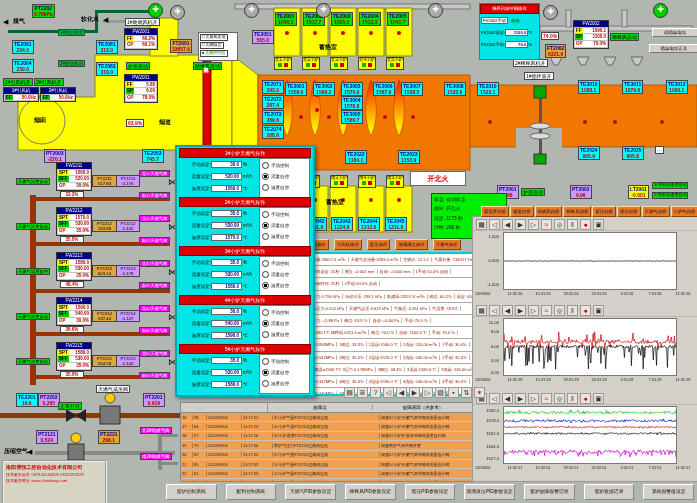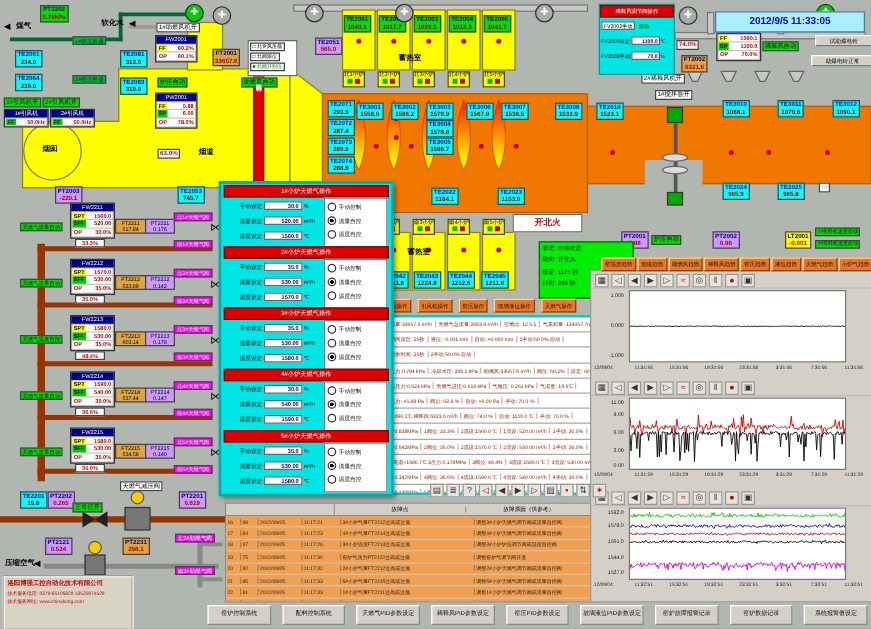--- a/index.html
+++ b/index.html
@@ -586,21 +586,20 @@
       <div class="fan g" style="left: 148px; top: 3px; position: absolute; z-index: 3;">✚</div>
       <div class="fan gy" style="left: 170px; top: 5px; position: absolute; z-index: 3;">✚</div>
       <div class="fan gy" style="left: 244px; top: 3px; position: absolute; z-index: 3;">✚</div>
       <div class="fan gy" style="left: 316px; top: 3px; position: absolute; z-index: 3;">✚</div>
       <div class="fan gy" style="left: 428px; top: 3px; position: absolute; z-index: 3;">✚</div>
       <div class="fan g" style="left: 490px; top: 3px; position: absolute; z-index: 3;">✚</div>
       <div class="fan gy" style="left: 543px; top: 5px; position: absolute; z-index: 3;">✚</div>
       <div class="fan g" style="left: 653px; top: 3px; position: absolute; z-index: 3;">✚</div>
     </div>
 
-  <div id="datebox">2012/9/5 11:33:05</div>
 
   <div id="dil-popup">
     <div class="ptitle">稀释风调节阀操作</div>
     <div class="drow">
       <span class="dbtn">FV2002手动</span>
       <span class="dauto">自动</span>
     </div>
     <div class="drow">
       <span>FV2002设定:</span>
       <span class="dfield">1100.0</span>

